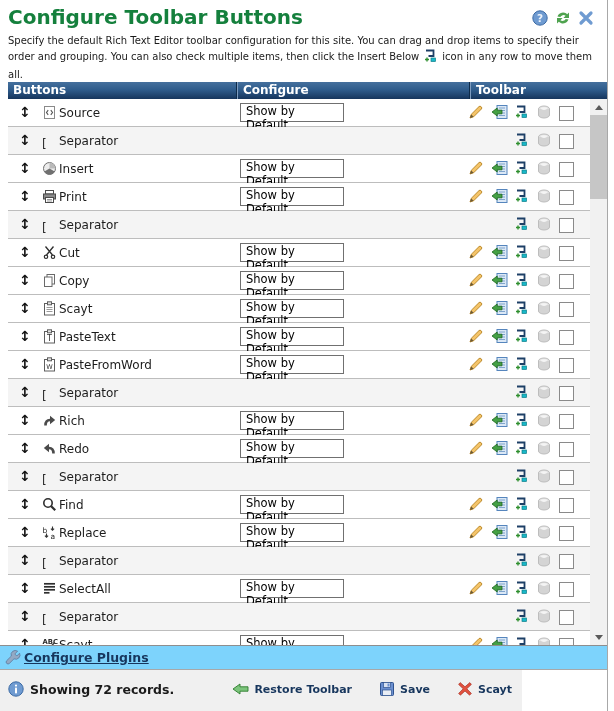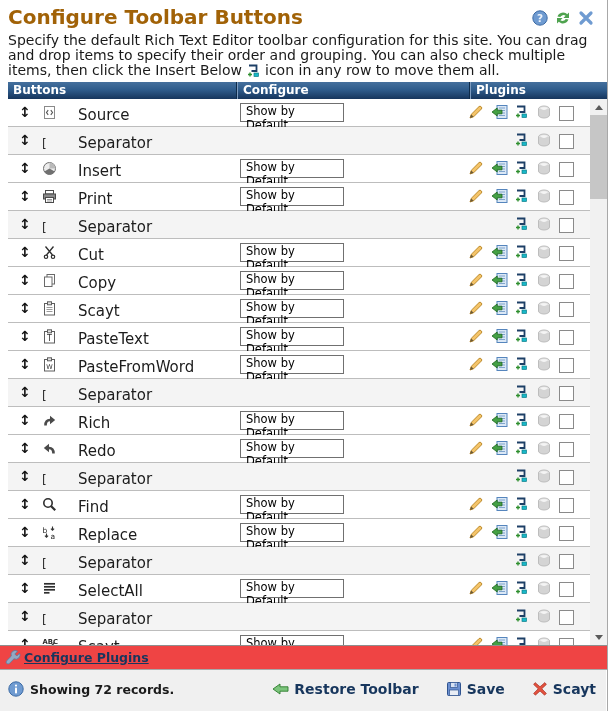--- a/index.html
+++ b/index.html
@@ -1,42 +1,42 @@
 <!DOCTYPE html>
 <html><head>
 <meta charset="utf-8">
 <style>
   html,body{margin:0;padding:0;background:#fff;width:614px;height:711px;overflow:hidden;
     font-family:"DejaVu Sans","Liberation Sans",sans-serif;}
   .dialog{position:absolute;left:0;top:0;width:607px;height:711px;background:#fff;
     border-right:1px solid #a8a8a8;}
   
-  .ttl{position:absolute;left:8px;top:5px;margin:0;font-size:20px;font-weight:bold;color:#a16207;}
+  .ttl{position:absolute;left:8px;top:5px;margin:0;font-size:20px;font-weight:bold;color:#15803d;}
   .title-icons{position:absolute;top:10px;right:13px;display:flex;gap:7px;align-items:center;}
   .title-icons span{display:inline-flex;width:16px;height:16px;cursor:pointer;}
   
-  .desc{position:absolute;left:8px;top:33px;width:588px;margin:0;font-size:14px;line-height:15px;color:#1a1a1a;}
+  .desc{position:absolute;left:8px;top:33px;width:588px;margin:0;font-size:10px;line-height:15px;color:#1a1a1a;}
   .inline-ic{display:inline-block;vertical-align:-3px;margin:0 3px;}
   
   .grid-header{position:absolute;left:8px;top:82px;width:599px;height:17px;display:flex;
     background:linear-gradient(to bottom,#45709d 0%,#2f5c8c 45%,#16355c 100%);
     color:#fff;font-weight:bold;font-size:12px;box-sizing:border-box;}
   .col{box-sizing:border-box;padding:1px 0 0 5px;}
   .col1{width:229px;}
   .col2{width:233px;border-left:1px solid #7e9cc0;box-shadow:-1px 0 0 #0d2b4a;}
   .col3{flex:1;border-left:1px solid #7e9cc0;box-shadow:-1px 0 0 #0d2b4a;}
   
   .scroll-area{position:absolute;left:8px;top:99px;width:599px;height:546px;overflow:hidden;background:#fff;}
   .rows{position:absolute;left:0;top:0;width:582px;}
   .row{position:relative;height:28px;border-bottom:1px solid #bdbdbd;box-sizing:border-box;background:#fff;}
   .row.sep{background:#f4f4f4;}
   .drag{position:absolute;left:11px;top:5px;font-size:14px;font-weight:bold;color:#111;cursor:grab;}
   .ricon{position:absolute;left:34px;top:6px;width:18px;height:16px;}
   .sepbr{font-size:12px;color:#2e2e2e;letter-spacing:2px;}
-  .rlabel{position:absolute;left:70px;top:7px;font-size:15px;color:#1c1c1c;}
+  .rlabel{position:absolute;left:51px;top:7px;font-size:12px;color:#1c1c1c;}
   .vsel{position:absolute;left:232px;top:4px;width:104px;height:19px;background:#fff;
     border:1px solid #707070;display:flex;align-items:center;justify-content:space-between;
     padding:0 4px 0 5px;box-sizing:border-box;font-size:11.5px;color:#000;cursor:default;flex-direction:column;}
   .vchev{display:inline-flex;margin-top:2px;}
   .act{position:absolute;top:5px;width:18px;height:17px;cursor:pointer;}
   .a-edit{left:460px;}
   .a-move{left:483px;}
   .a-ins{left:505px;}
   .a-gem{left:528px;cursor:default;}
   .cb{position:absolute;left:551px;top:7px;width:13px;height:13px;background:#fff;
@@ -44,31 +44,31 @@
   
   .scrollbar{position:absolute;right:0;top:0;width:17px;height:546px;background:#f1f1f1;}
   .sb-btn{position:absolute;left:0;width:17px;height:16px;background:#f1f1f1;
     display:flex;align-items:center;justify-content:center;cursor:pointer;}
   .sb-btn.up{top:0;}
   .sb-btn.down{bottom:0;}
   .tri-up{width:0;height:0;border-left:4px solid transparent;border-right:4px solid transparent;border-bottom:5px solid #5a5a5a;}
   .tri-down{width:0;height:0;border-left:4px solid transparent;border-right:4px solid transparent;border-top:5px solid #5a5a5a;}
   .sb-thumb{position:absolute;left:0;top:16px;width:17px;height:84px;background:#c6c6c6;cursor:grab;}
   
-  .plugins-row{position:absolute;left:0;top:645px;width:607px;height:25px;background:#ef4444;
+  .plugins-row{position:absolute;left:0;top:645px;width:607px;height:25px;background:#7dd3fc;
     border-top:1px solid #8e8e8e;border-bottom:1px solid #a8a8a8;box-sizing:border-box;
     display:flex;align-items:center;padding-left:5px;}
   .plugins-row a{color:#17365d;font-weight:bold;font-size:12.5px;text-decoration:underline;
     margin-left:3px;cursor:pointer;}
   
-  .footer{position:absolute;left:0;top:670px;width:606px;height:41px;background:#f0f0f0;box-sizing:border-box;}
+  .footer{position:absolute;left:0;top:670px;width:522px;height:41px;background:#f0f0f0;box-sizing:border-box;}
   .status{position:absolute;left:8px;top:11px;display:flex;align-items:center;gap:6px;
     font-size:12.5px;font-weight:bold;color:#1a1a1a;}
   .fbuttons{position:absolute;right:10px;top:11px;display:flex;gap:27px;align-items:center;}
-  .fbtn{display:flex;align-items:center;gap:5px;color:#17365d;font-weight:bold;font-size:14px;cursor:pointer;}
+  .fbtn{display:flex;align-items:center;gap:5px;color:#17365d;font-weight:bold;font-size:11px;cursor:pointer;}
   .fic{display:inline-flex;}
 </style>
 </head>
 <body>
 
 <div class="dialog">
 
   <h1 class="ttl">Configure Toolbar Buttons</h1>
 
   <div class="title-icons">
@@ -95,21 +95,21 @@
 
   <p class="desc"><span>Specify the default Rich Text Editor toolbar configuration for this site. You can drag and drop items to specify their order and grouping. You can also check multiple items, then click the Insert Below</span><span class="inline-ic"><svg width="17" height="15" viewBox="0 0 17 15">
           <path d="M4 2.5 L11.5 2.5 L11.5 8 L6.5 8" fill="none" stroke="#1d3f66" stroke-width="1.8"></path>
           <path d="M5 9.5 L5 13.5 M3 11.5 L7 11.5" stroke="#2f8f2f" stroke-width="1.4"></path>
           <rect x="9" y="10" width="4.5" height="3.5" fill="#19b8c8" stroke="#0d7c88" stroke-width="0.7"></rect>
         </svg></span><span>icon in any row to move them all.</span></p>
 
   <div class="grid-header">
     <div class="col col1">Buttons</div>
     <div class="col col2">Configure</div>
-    <div class="col col3">Plugins</div>
+    <div class="col col3">Toolbar</div>
   </div>
 
   <div class="scroll-area">
     <div class="rows">
         <div class="row">
           <span class="drag">↕</span>
           <span class="ricon"><svg width="15" height="15" viewBox="0 0 15 15">
               <rect x="2.5" y="1.5" width="10" height="12" fill="#fff" stroke="#8a8a8a"></rect>
               <path d="M6.2 5.2 L4.5 7.5 L6.2 9.8 M8.8 5.2 L10.5 7.5 L8.8 9.8" fill="none" stroke="#555" stroke-width="1.1"></path>
             </svg></span>

